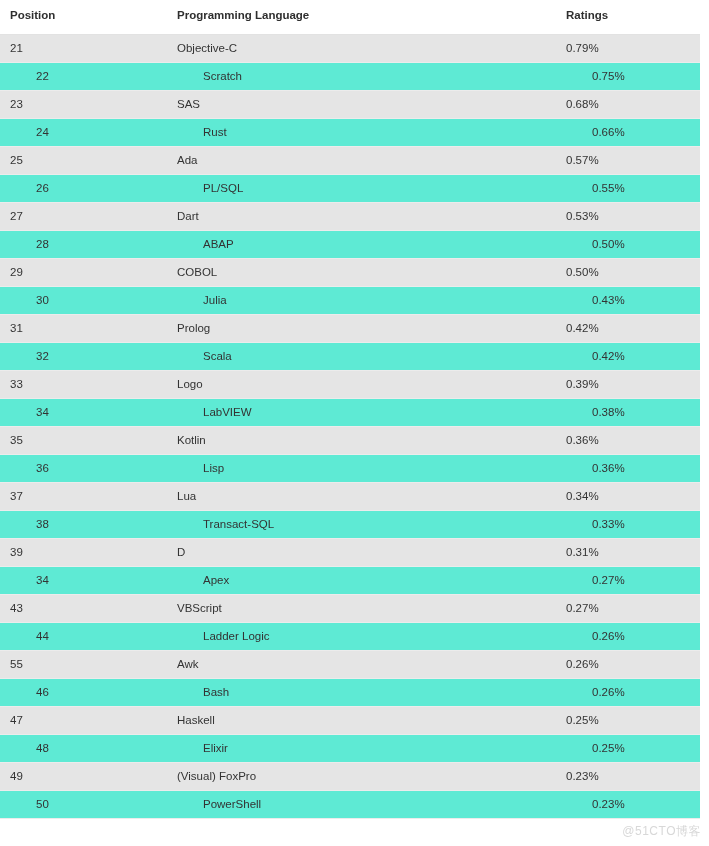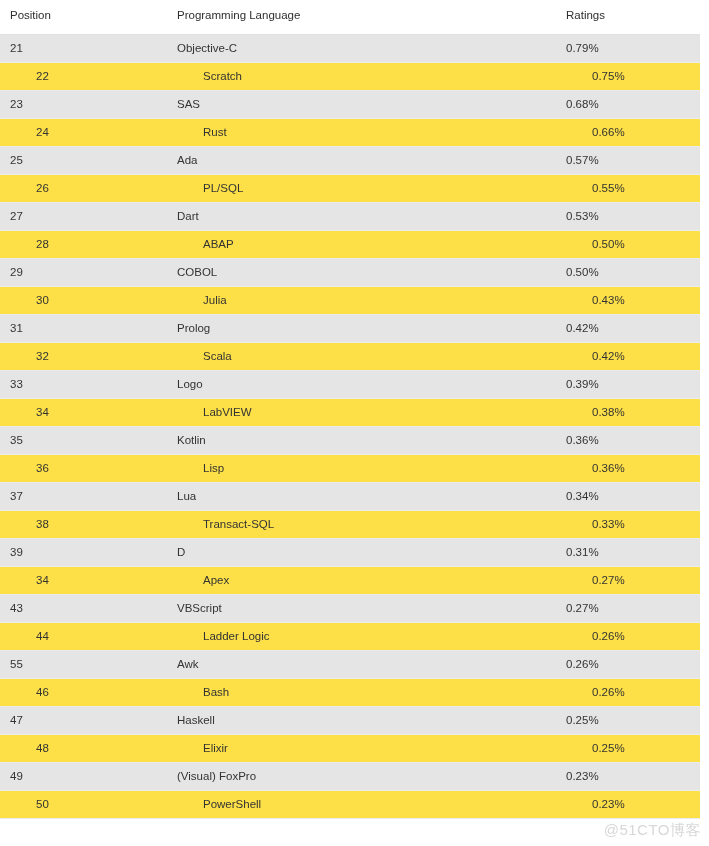--- a/index.html
+++ b/index.html
@@ -30,21 +30,21 @@
     padding: 0;
   }
 
   table.ranking col.c-position { width: 167px; }
   table.ranking col.c-language { width: 389px; }
   table.ranking col.c-ratings  { width: 144px; }
 
   table.ranking thead th {
     text-align: left;
     font-size: 11.5px;
-    font-weight: normal;
+    font-weight: bold;
     color: #2f2f2f;
     padding: 0 0 3px 10px;
     height: 20px;
     line-height: 31px;
     vertical-align: middle;
     border-bottom: 1px solid #e2e2e2;
     background: #ffffff;
     white-space: nowrap;
   }
 
@@ -54,27 +54,27 @@
     padding: 0 0 0 10px;
     height: 27px;
     line-height: 27px;
     vertical-align: middle;
     border-bottom: 1px solid #ececec;
     white-space: nowrap;
     overflow: hidden;
   }
 
   table.ranking tbody tr.odd  td { background: #e5e5e5; }
-  table.ranking tbody tr.even td { background: #fde047; padding-left: 36px; }
+  table.ranking tbody tr.even td { background: #5eead4; padding-left: 36px; }
 
   .watermark {
     position: absolute;
     right: 8px;
     bottom: 6px;
-    font-size: 15px;
+    font-size: 12px;
     color: #d8d8d8;
     font-family: "Liberation Sans", sans-serif;
     letter-spacing: 0.5px;
     white-space: nowrap;
     pointer-events: none;
     user-select: none;
   }
 </style>
 </head>
 <body>

